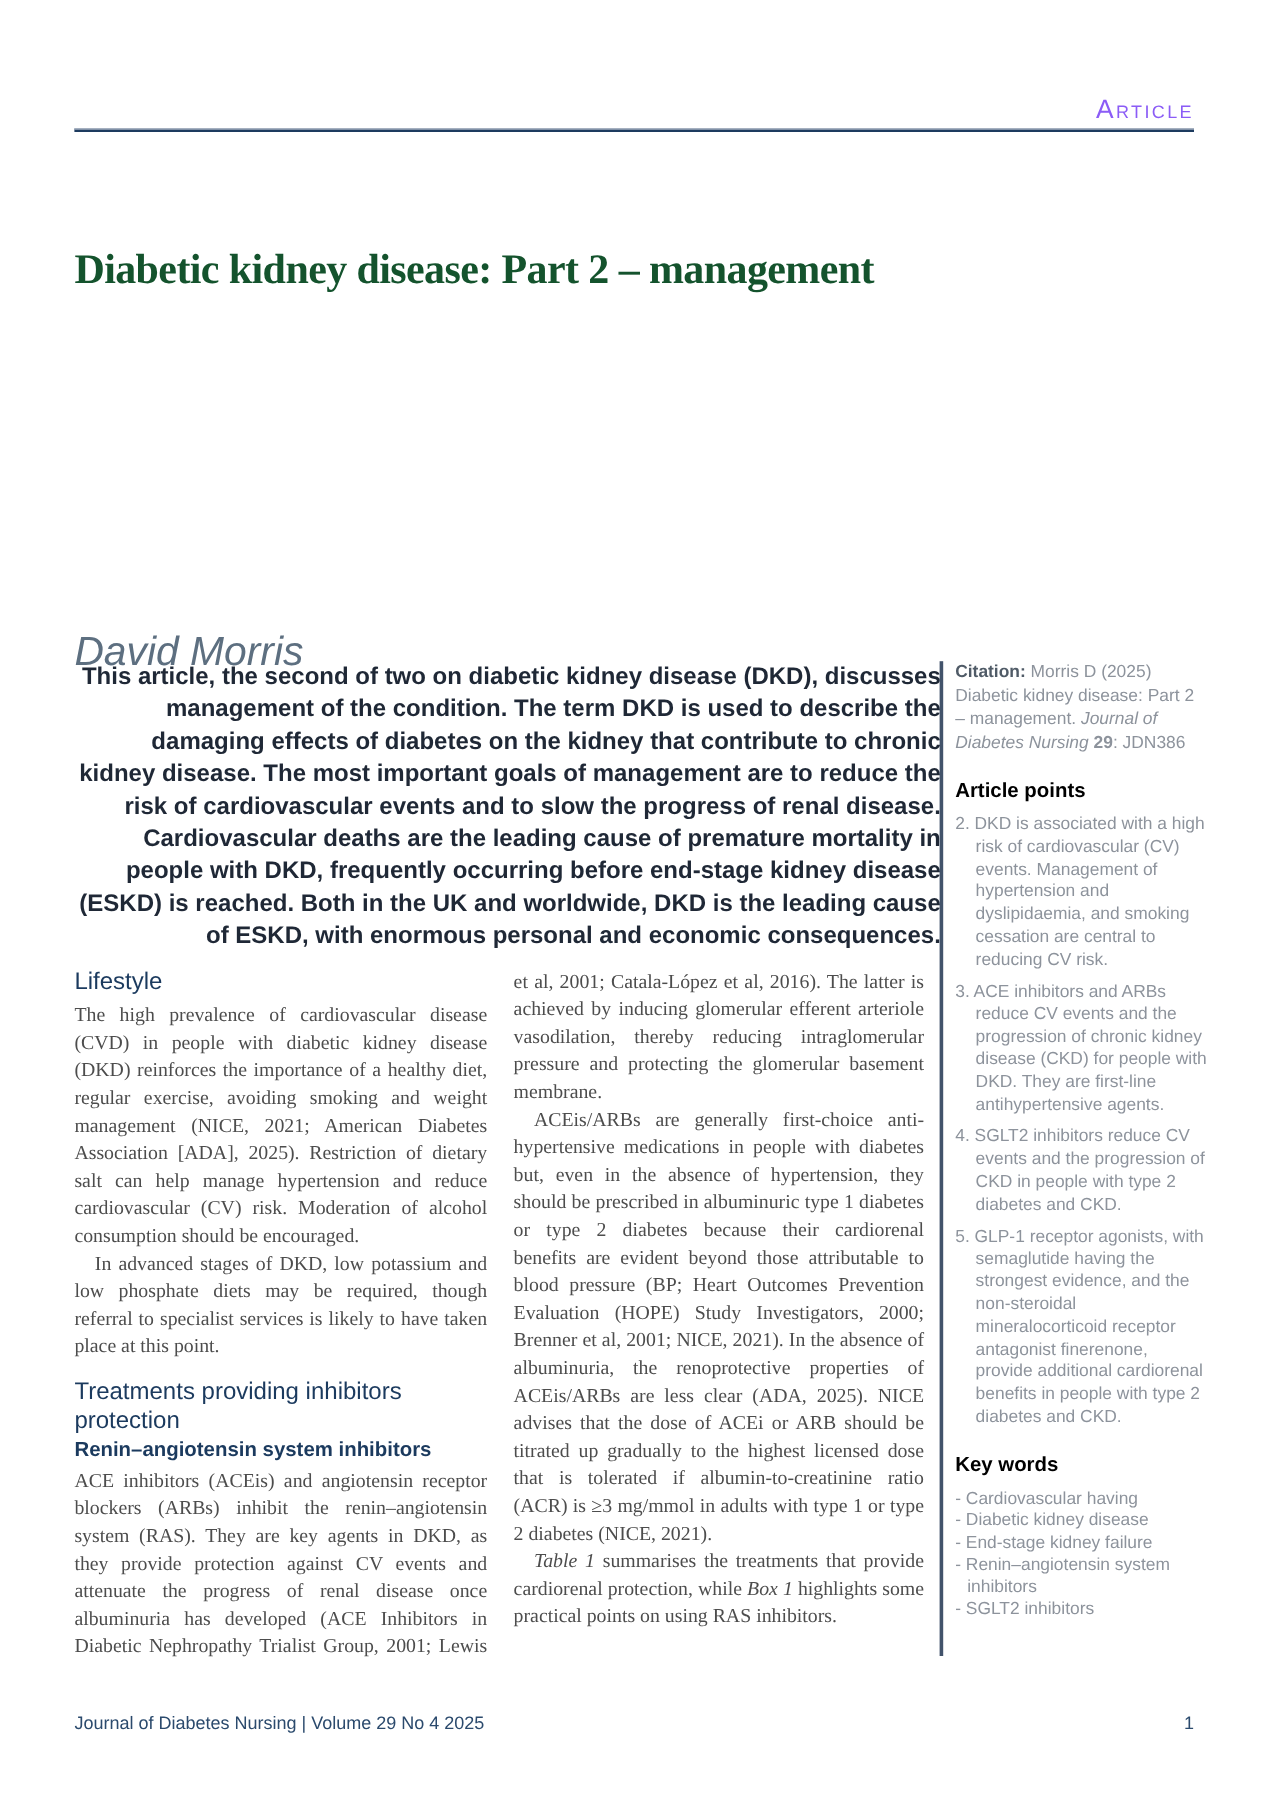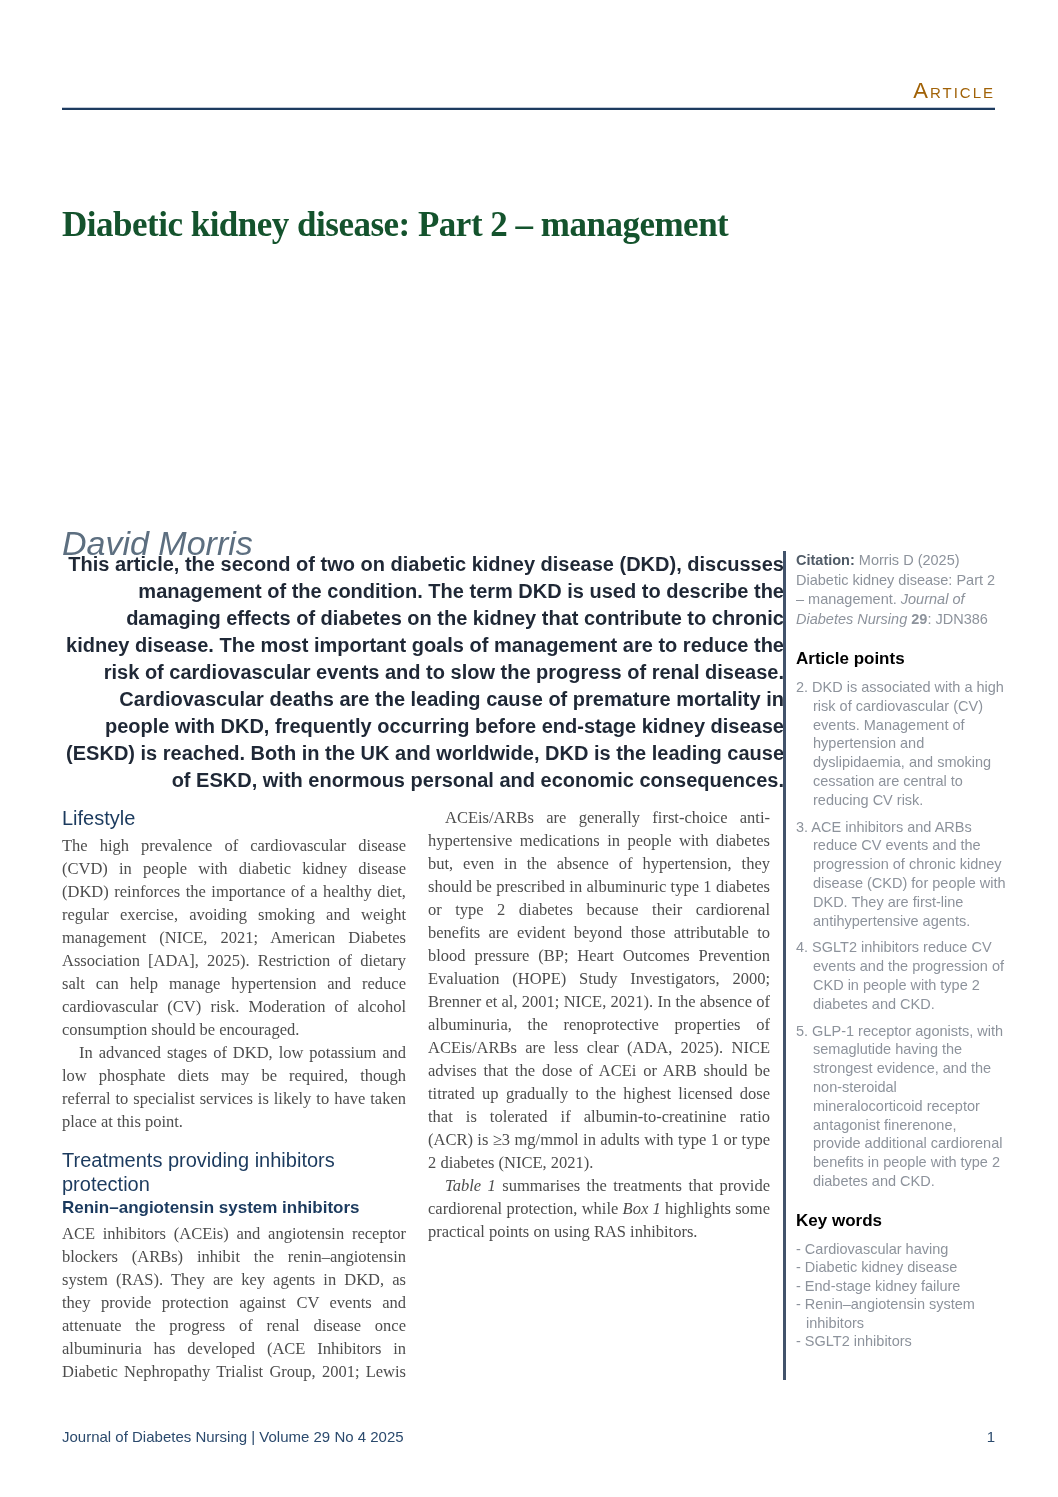--- a/index.html
+++ b/index.html
@@ -9,21 +9,21 @@
     background:#ffffff;
     font-family:"Liberation Sans",sans-serif;
     overflow:hidden;
   }
   
   .kicker{
     position:absolute;top:78px;left:62px;width:933px;
     text-align:right;
     font-variant:small-caps;
     font-size:22px;letter-spacing:2px;
-    color:#a16207;
+    color:#8b5cf6;
   }
   .header-rule{
     position:absolute;top:107px;left:62px;width:933px;height:2px;
     background:#1d3b5f;border-top:1px solid #c3cbd8;
   }
   
   .title{
     position:absolute;top:205px;left:62px;width:940px;
     font-family:"Liberation Serif",serif;
     font-weight:bold;font-size:35px;letter-spacing:-0.5px;
@@ -115,20 +115,21 @@
   <div class="col col-left">
     <div class="h2">Lifestyle</div>
     <p>The high prevalence of cardiovascular disease (CVD) in people with diabetic kidney disease (DKD) reinforces the importance of a healthy diet, regular exercise, avoiding smoking and weight management (NICE, 2021; American Diabetes Association [ADA], 2025). Restriction of dietary salt can help manage hypertension and reduce cardiovascular (CV) risk. Moderation of alcohol consumption should be encouraged.</p>
     <p class="ind">In advanced stages of DKD, low potassium and low phosphate diets may be required, though referral to specialist services is likely to have taken place at this point.</p>
     <div class="h2 mt">Treatments providing inhibitors protection</div>
     <div class="h3">Renin–angiotensin system inhibitors</div>
     <p class="runover">ACE inhibitors (ACEis) and angiotensin receptor blockers (ARBs) inhibit the renin–angiotensin system (RAS). They are key agents in DKD, as they provide protection against CV events and attenuate the progress of renal disease once albuminuria has developed (ACE Inhibitors in Diabetic Nephropathy Trialist Group, 2001; Lewis</p>
   </div>
 
   <div class="col col-right">
+    <p>et al, 2001; Catala-López et al, 2016). The latter is achieved by inducing glomerular efferent arteriole vasodilation, thereby reducing intraglomerular pressure and protecting the glomerular basement membrane.</p>
     <p class="ind">ACEis/ARBs are generally first-choice anti-hypertensive medications in people with diabetes but, even in the absence of hypertension, they should be prescribed in albuminuric type 1 diabetes or type 2 diabetes because their cardiorenal benefits are evident beyond those attributable to blood pressure (BP; Heart Outcomes Prevention Evaluation (HOPE) Study Investigators, 2000; Brenner et al, 2001; NICE, 2021). In the absence of albuminuria, the renoprotective properties of ACEis/ARBs are less clear (ADA, 2025). NICE advises that the dose of ACEi or ARB should be titrated up gradually to the highest licensed dose that is tolerated if albumin-to-creatinine ratio (ACR) is ≥3 mg/mmol in adults with type 1 or type 2 diabetes (NICE, 2021).</p>
     <p class="ind"><i>Table 1</i><span> summarises the treatments that provide cardiorenal protection, while </span><i>Box 1</i><span> highlights some practical points on using RAS inhibitors.</span></p>
   </div>
 
   <div class="side-rule"></div>
 
   <aside class="sidebar">
     <p class="citation"><span class="cit-label">Citation:</span><span> Morris D (2025) Diabetic kidney disease: Part 2 – management. </span><span class="cit-journal">Journal of Diabetes Nursing</span><span class="cit-vol"> 29</span><span>: JDN386</span></p>
 
     <div class="side-h">Article points</div>

